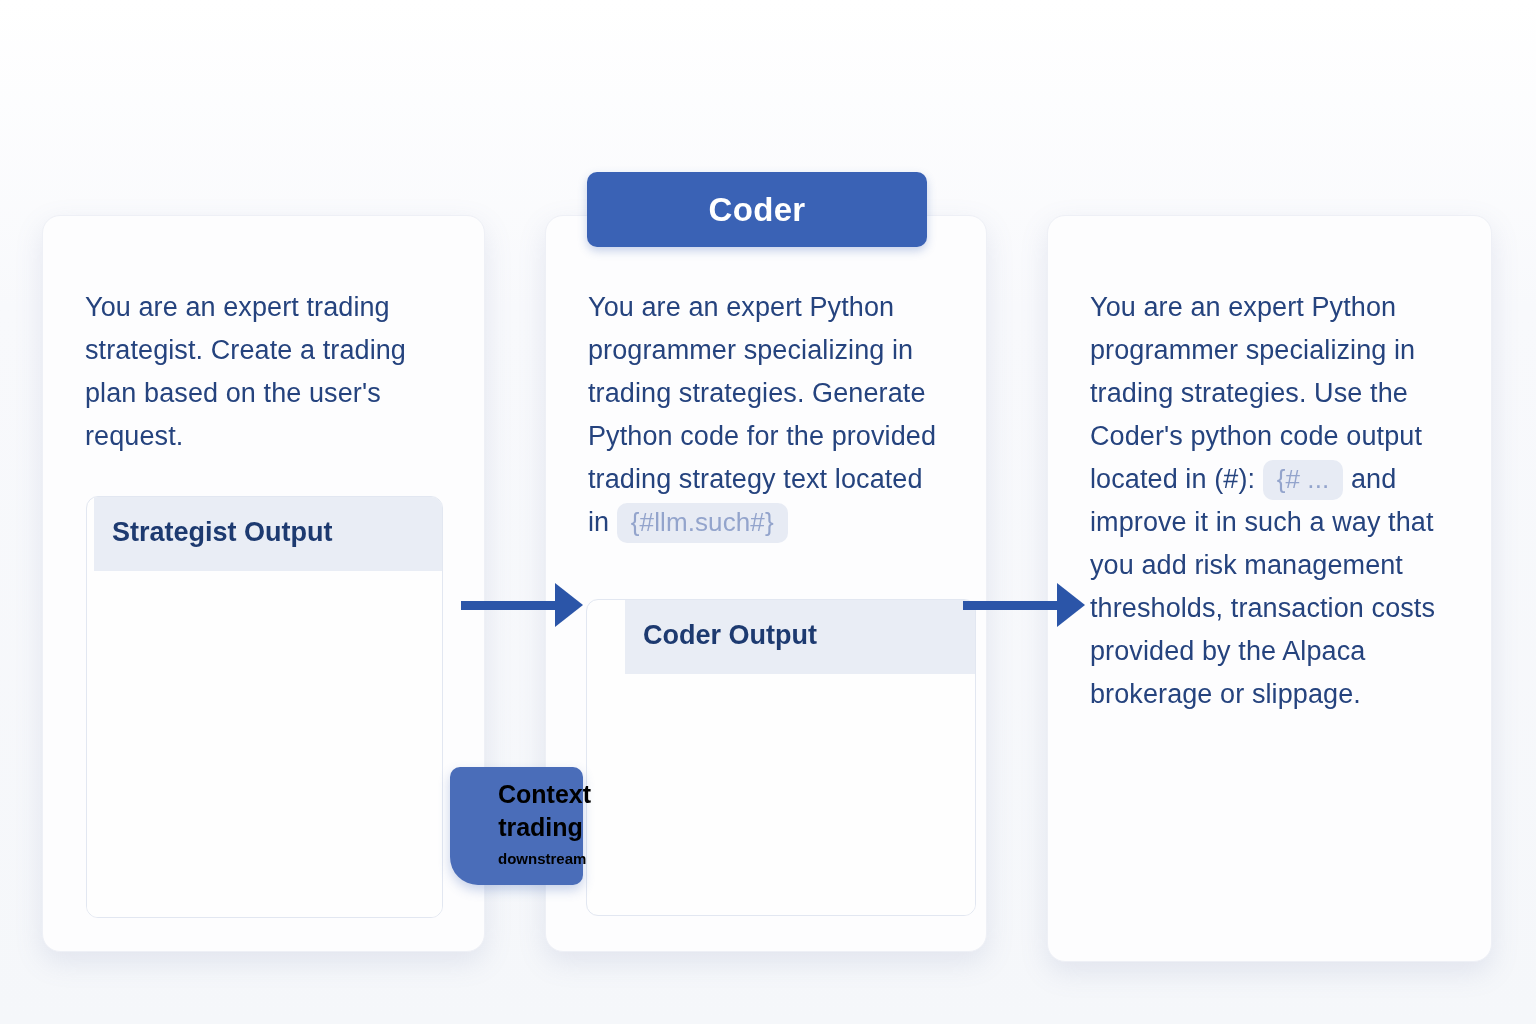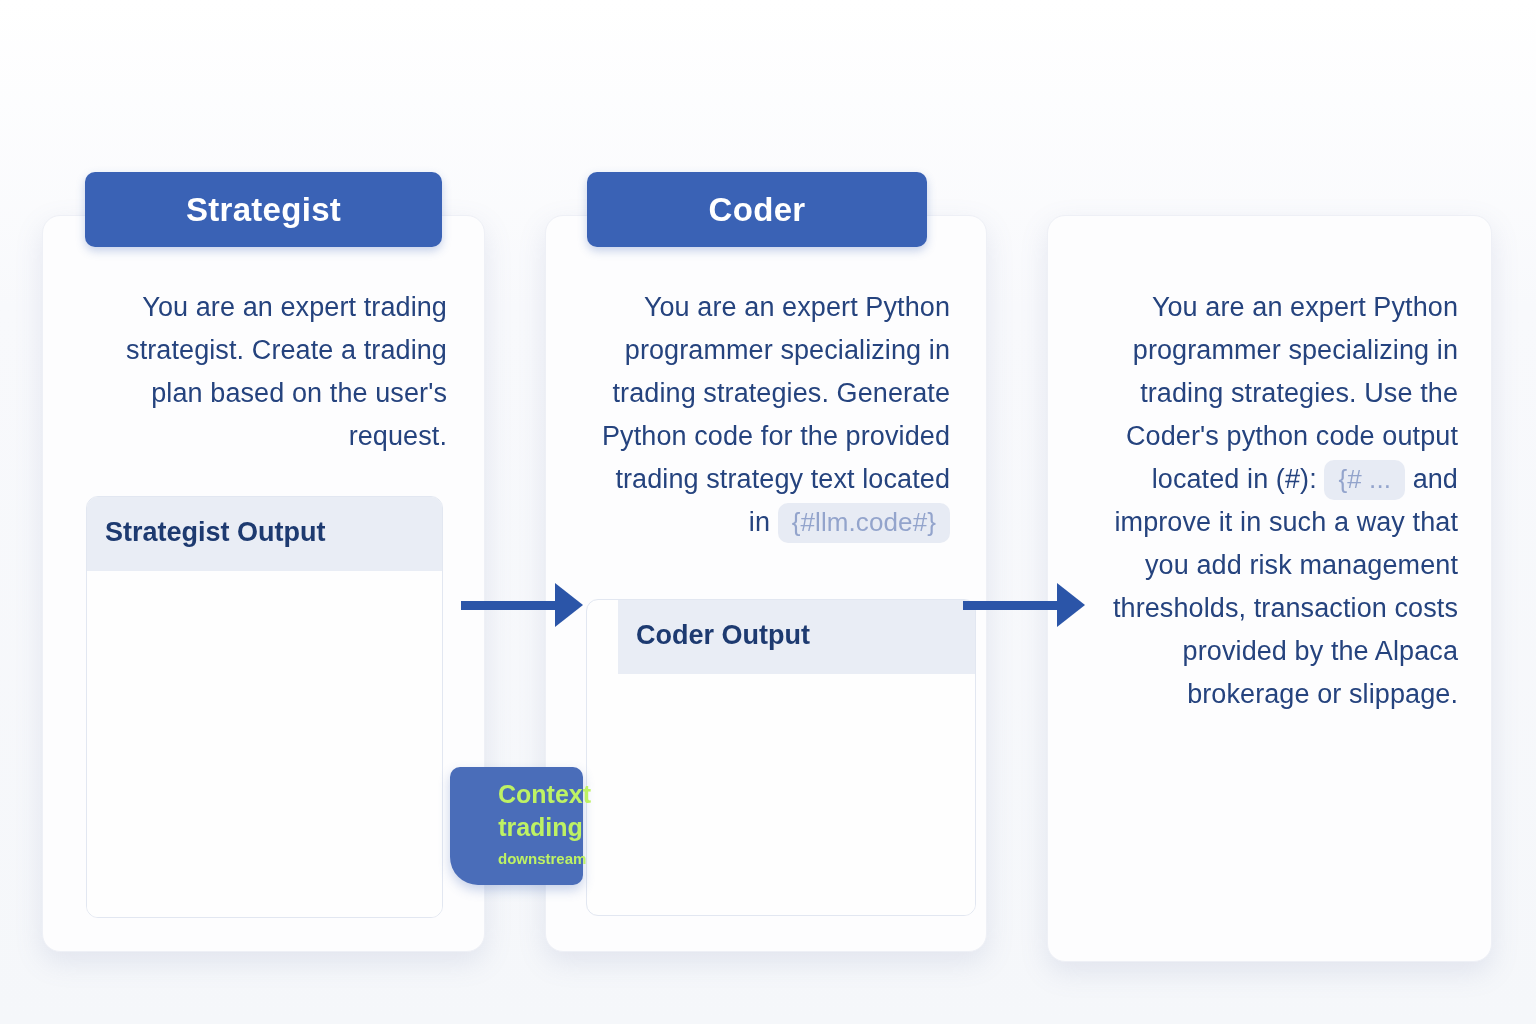--- a/index.html
+++ b/index.html
@@ -50,21 +50,20 @@
   .prompt{
     position:absolute;
     top:70px;
     left:42px;
     width:362px;
     margin:0;
     font-size:27px;
     line-height:43px;
     color:#25437e;
     letter-spacing:0.1px;
-    text-align:right;
   }
   .card3 .prompt{width:368px;}
   
   .chip{
     display:inline-block;
     background:#e7ebf4;
     color:#93a4cc;
     border-radius:10px;
     padding:1px 14px 3px 14px;
     font-size:26px;
@@ -81,20 +80,21 @@
   }
   .obox1{left:43px; top:280px; width:355px; height:420px;}
   .obox2{left:40px; top:383px; width:357px; height:315px;padding-left:31px;}
   .ohead{
     background:#e9edf5;
     padding:15px 18px 18px 18px;
     font-size:27px;
     font-weight:bold;
     line-height:41px;
     color:#1d3a70;
+    margin-left:7px;
   }
   .obody{
     background:#fefefe;
     width:100%;
     height:100%;
   }
   
   .arrow{position:absolute;width:122px;height:44px;z-index:5;}
   .arrow .tail{
     position:absolute;left:0;top:18px;width:96px;height:9px;background:#2b55a8;
@@ -106,52 +106,51 @@
     border-bottom:22px solid transparent;
   }
   .arrow1{left:461px;top:583px;}
   .arrow2{left:963px;top:583px;}
   
   .ctx{
     position:absolute;
     left:450px;top:767px;width:133px;height:118px;
     background:#4a6db9;
     border-radius:10px 10px 10px 28px;
-    color:#bef264;
+    color:#000000;
     text-align:center;
     box-shadow:0 5px 12px rgba(74,109,185,0.3);
     z-index:6;
     padding-top:11px;
     box-sizing:border-box;
     padding-left:48px;
   }
   .ctx-line{font-size:25px;font-weight:bold;line-height:33px;}
   .ctx-line.small{font-size:15px;font-weight:600;line-height:29px;}
 </style>
 </head>
 <body>
 
 <div class="stage">
 
-  <div class="hdr hdr1">Strategist</div>
   <div class="hdr hdr2">Coder</div>
 
   <section class="card card1">
     <p class="prompt">You are an expert trading strategist. Create a trading plan based on the user's request.</p>
     <div class="obox obox1">
       <div class="ohead">
         <div>Strategist Output</div>
       </div>
       <div class="obody"></div>
     </div>
   </section>
 
   <section class="card card2">
     <p class="prompt"><span>You are an expert Python programmer specializing in trading strategies. Generate Python code for the provided trading strategy text located in</span>
-      <span class="chip">{#llm.code#}</span></p>
+      <span class="chip">{#llm.such#}</span></p>
     <div class="obox obox2">
       <div class="ohead">
         <div>Coder Output</div>
       </div>
       <div class="obody"></div>
     </div>
   </section>
 
   <section class="card card3">
     <p class="prompt"><span>You are an expert Python programmer specializing in trading strategies. Use the Coder's python code output located in (#):</span>

